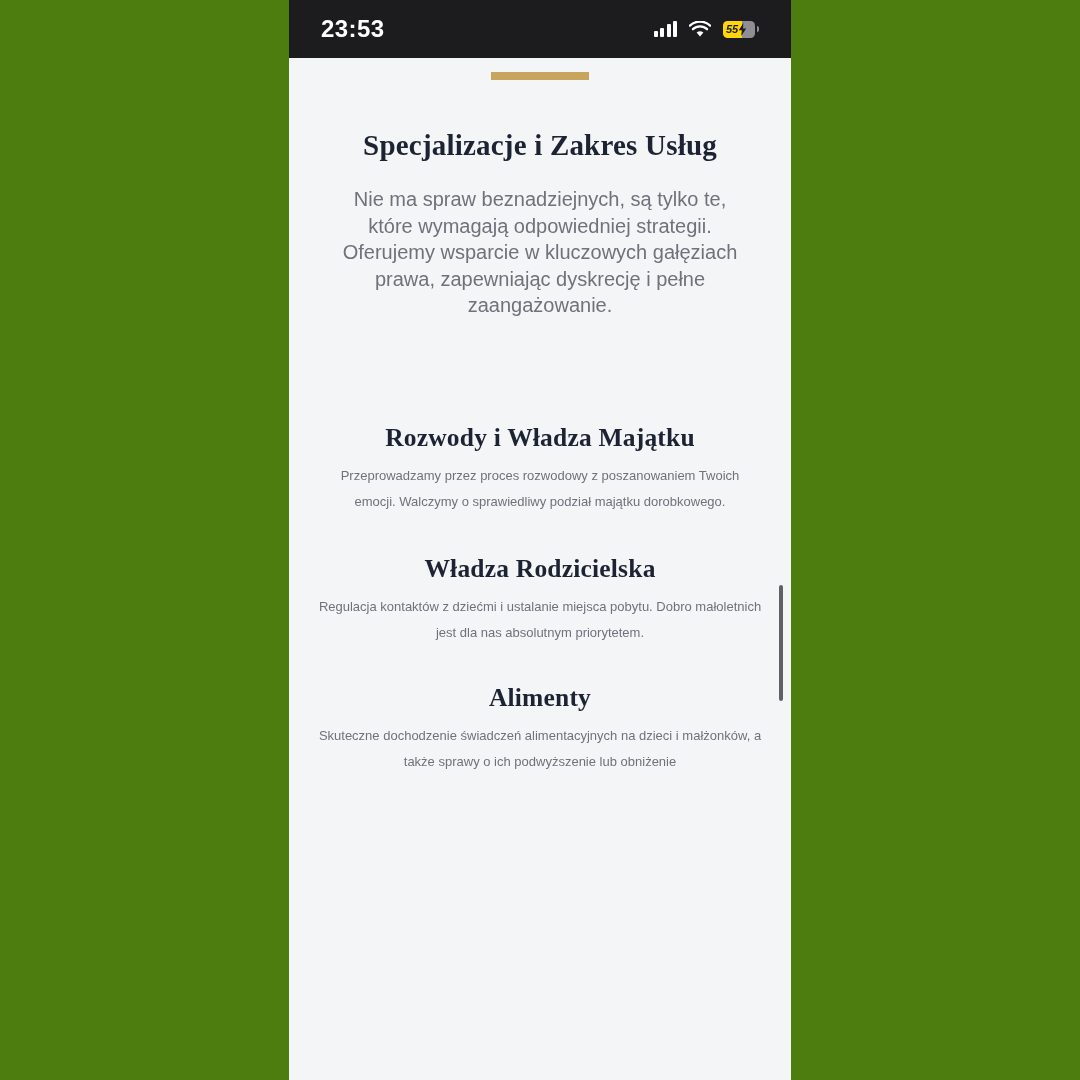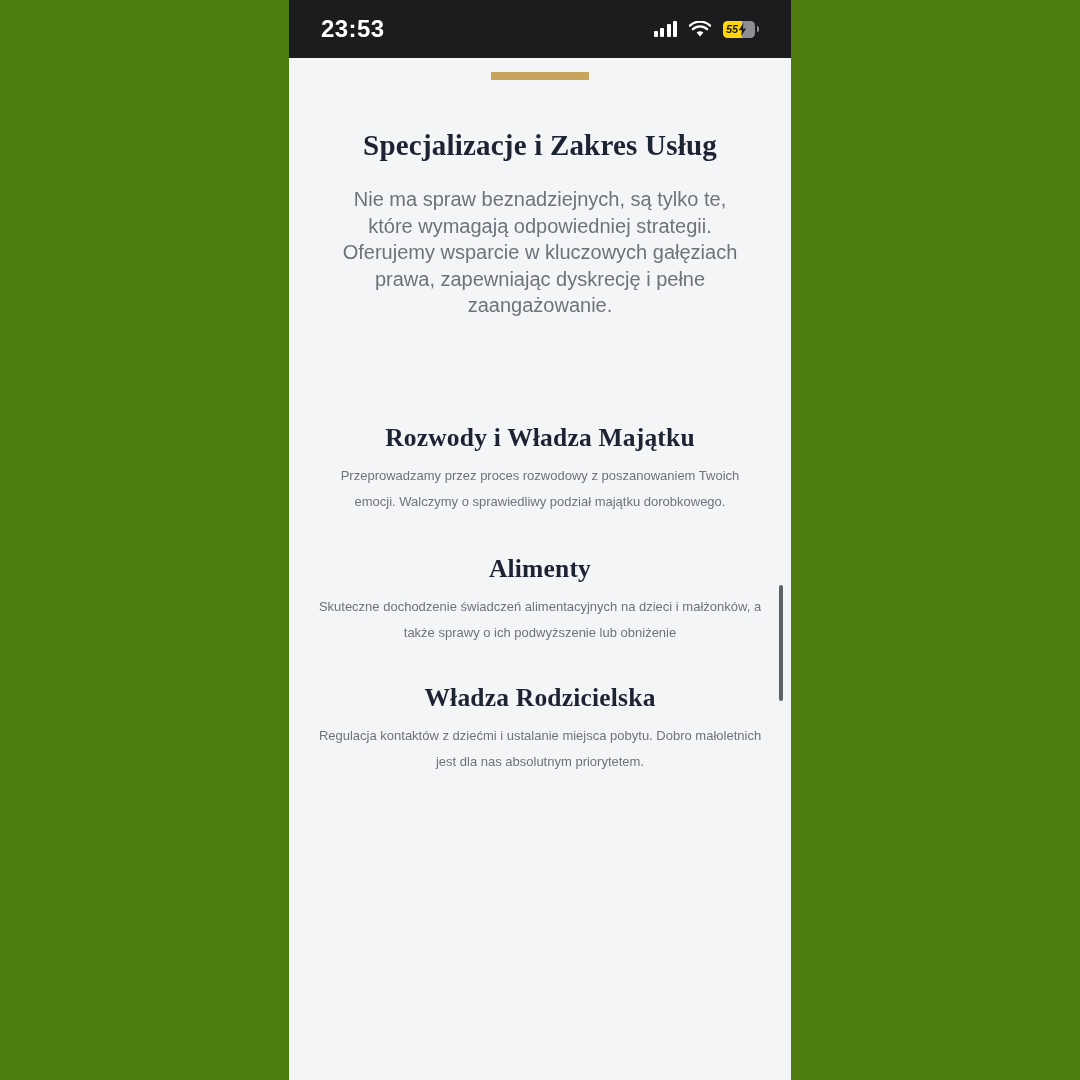--- a/index.html
+++ b/index.html
@@ -247,30 +247,30 @@
       <p class="intro">Nie ma spraw beznadziejnych, są tylko te, które wymagają odpowiedniej strategii. Oferujemy wsparcie w kluczowych gałęziach prawa, zapewniając dyskrecję i pełne zaangażowanie.</p>
 
       <div class="services">
 
         <div class="service">
           <h2 class="service-title">Rozwody i Władza Majątku</h2>
           <p class="service-desc">Przeprowadzamy przez proces rozwodowy z poszanowaniem Twoich emocji. Walczymy o sprawiedliwy podział majątku dorobkowego.</p>
         </div>
 
         <div class="service">
+          <h2 class="service-title">Władza Rodzicielska</h2>
+          <p class="service-desc">Regulacja kontaktów z dziećmi i ustalanie miejsca pobytu. Dobro małoletnich jest dla nas absolutnym priorytetem.</p>
+        </div>
+
+        <div class="service">
           <h2 class="service-title">Alimenty</h2>
           <p class="service-desc">Skuteczne dochodzenie świadczeń alimentacyjnych na dzieci i małżonków, a także sprawy o ich podwyższenie lub obniżenie</p>
         </div>
 
         <div class="service">
-          <h2 class="service-title">Władza Rodzicielska</h2>
-          <p class="service-desc">Regulacja kontaktów z dziećmi i ustalanie miejsca pobytu. Dobro małoletnich jest dla nas absolutnym priorytetem.</p>
-        </div>
-
-        <div class="service">
         </div>
 
         <div class="service">
           <h2 class="service-title">Odszkodowania</h2>
         </div>
 
       </div>
 
     </div>
 

